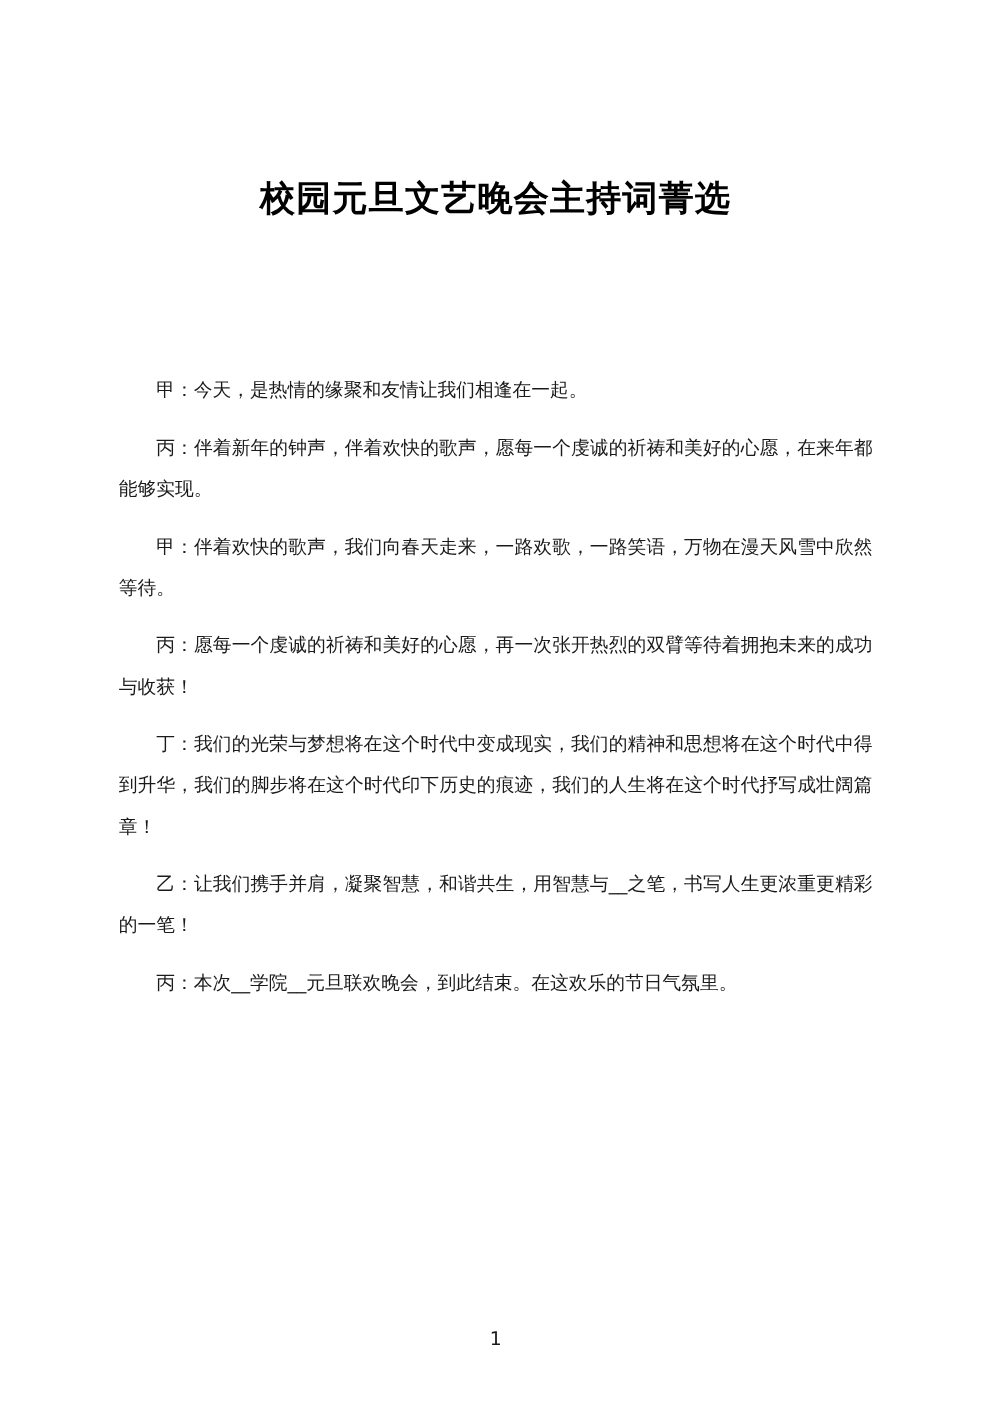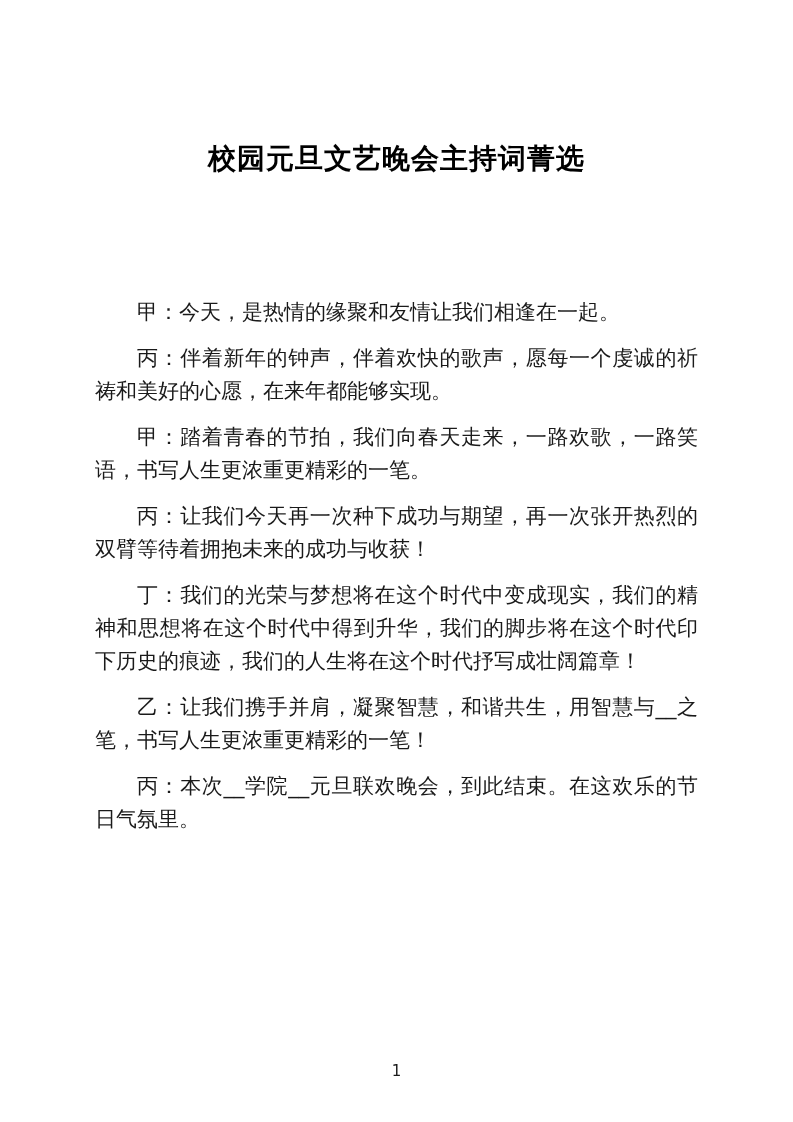--- a/index.html
+++ b/index.html
@@ -26,21 +26,21 @@
     font-weight: bold;
     letter-spacing: 1px;
     color: #000000;
   }
   .doc-body {
     margin-top: 118px;
     padding: 0 95px;
   }
   .doc-body p {
     margin: 0 0 13px 0;
-    font-size: 21px;
+    font-size: 15px;
     line-height: 33px;
     text-indent: 2em;
     text-align: justify;
     color: #1a1a1a;
   }
   .page-number {
     position: absolute;
     left: 0;
     right: 0;
     bottom: 42px;
@@ -52,22 +52,22 @@
 </head>
 <body>
 
 <div class="page">
 
   <h1 class="doc-title">校园元旦文艺晚会主持词菁选</h1>
 
   <div class="doc-body">
     <p>甲：今天，是热情的缘聚和友情让我们相逢在一起。</p>
     <p>丙：伴着新年的钟声，伴着欢快的歌声，愿每一个虔诚的祈祷和美好的心愿，在来年都能够实现。</p>
-    <p>甲：踏着青春的节拍，我们向春天走来，一路欢歌，一路笑语，书写人生更浓重更精彩的一笔。</p>
-    <p>丙：让我们今天再一次种下成功与期望，再一次张开热烈的双臂等待着拥抱未来的成功与收获！</p>
+    <p>甲：伴着欢快的歌声，我们向春天走来，一路欢歌，一路笑语，万物在漫天风雪中欣然等待。</p>
+    <p>丙：愿每一个虔诚的祈祷和美好的心愿，再一次张开热烈的双臂等待着拥抱未来的成功与收获！</p>
     <p>丁：我们的光荣与梦想将在这个时代中变成现实，我们的精神和思想将在这个时代中得到升华，我们的脚步将在这个时代印下历史的痕迹，我们的人生将在这个时代抒写成壮阔篇章！</p>
     <p>乙：让我们携手并肩，凝聚智慧，和谐共生，用智慧与__之笔，书写人生更浓重更精彩的一笔！</p>
     <p>丙：本次__学院__元旦联欢晚会，到此结束。在这欢乐的节日气氛里。</p>
   </div>
 
   <div class="page-number">1</div>
 
 </div>
 
 </body></html>

